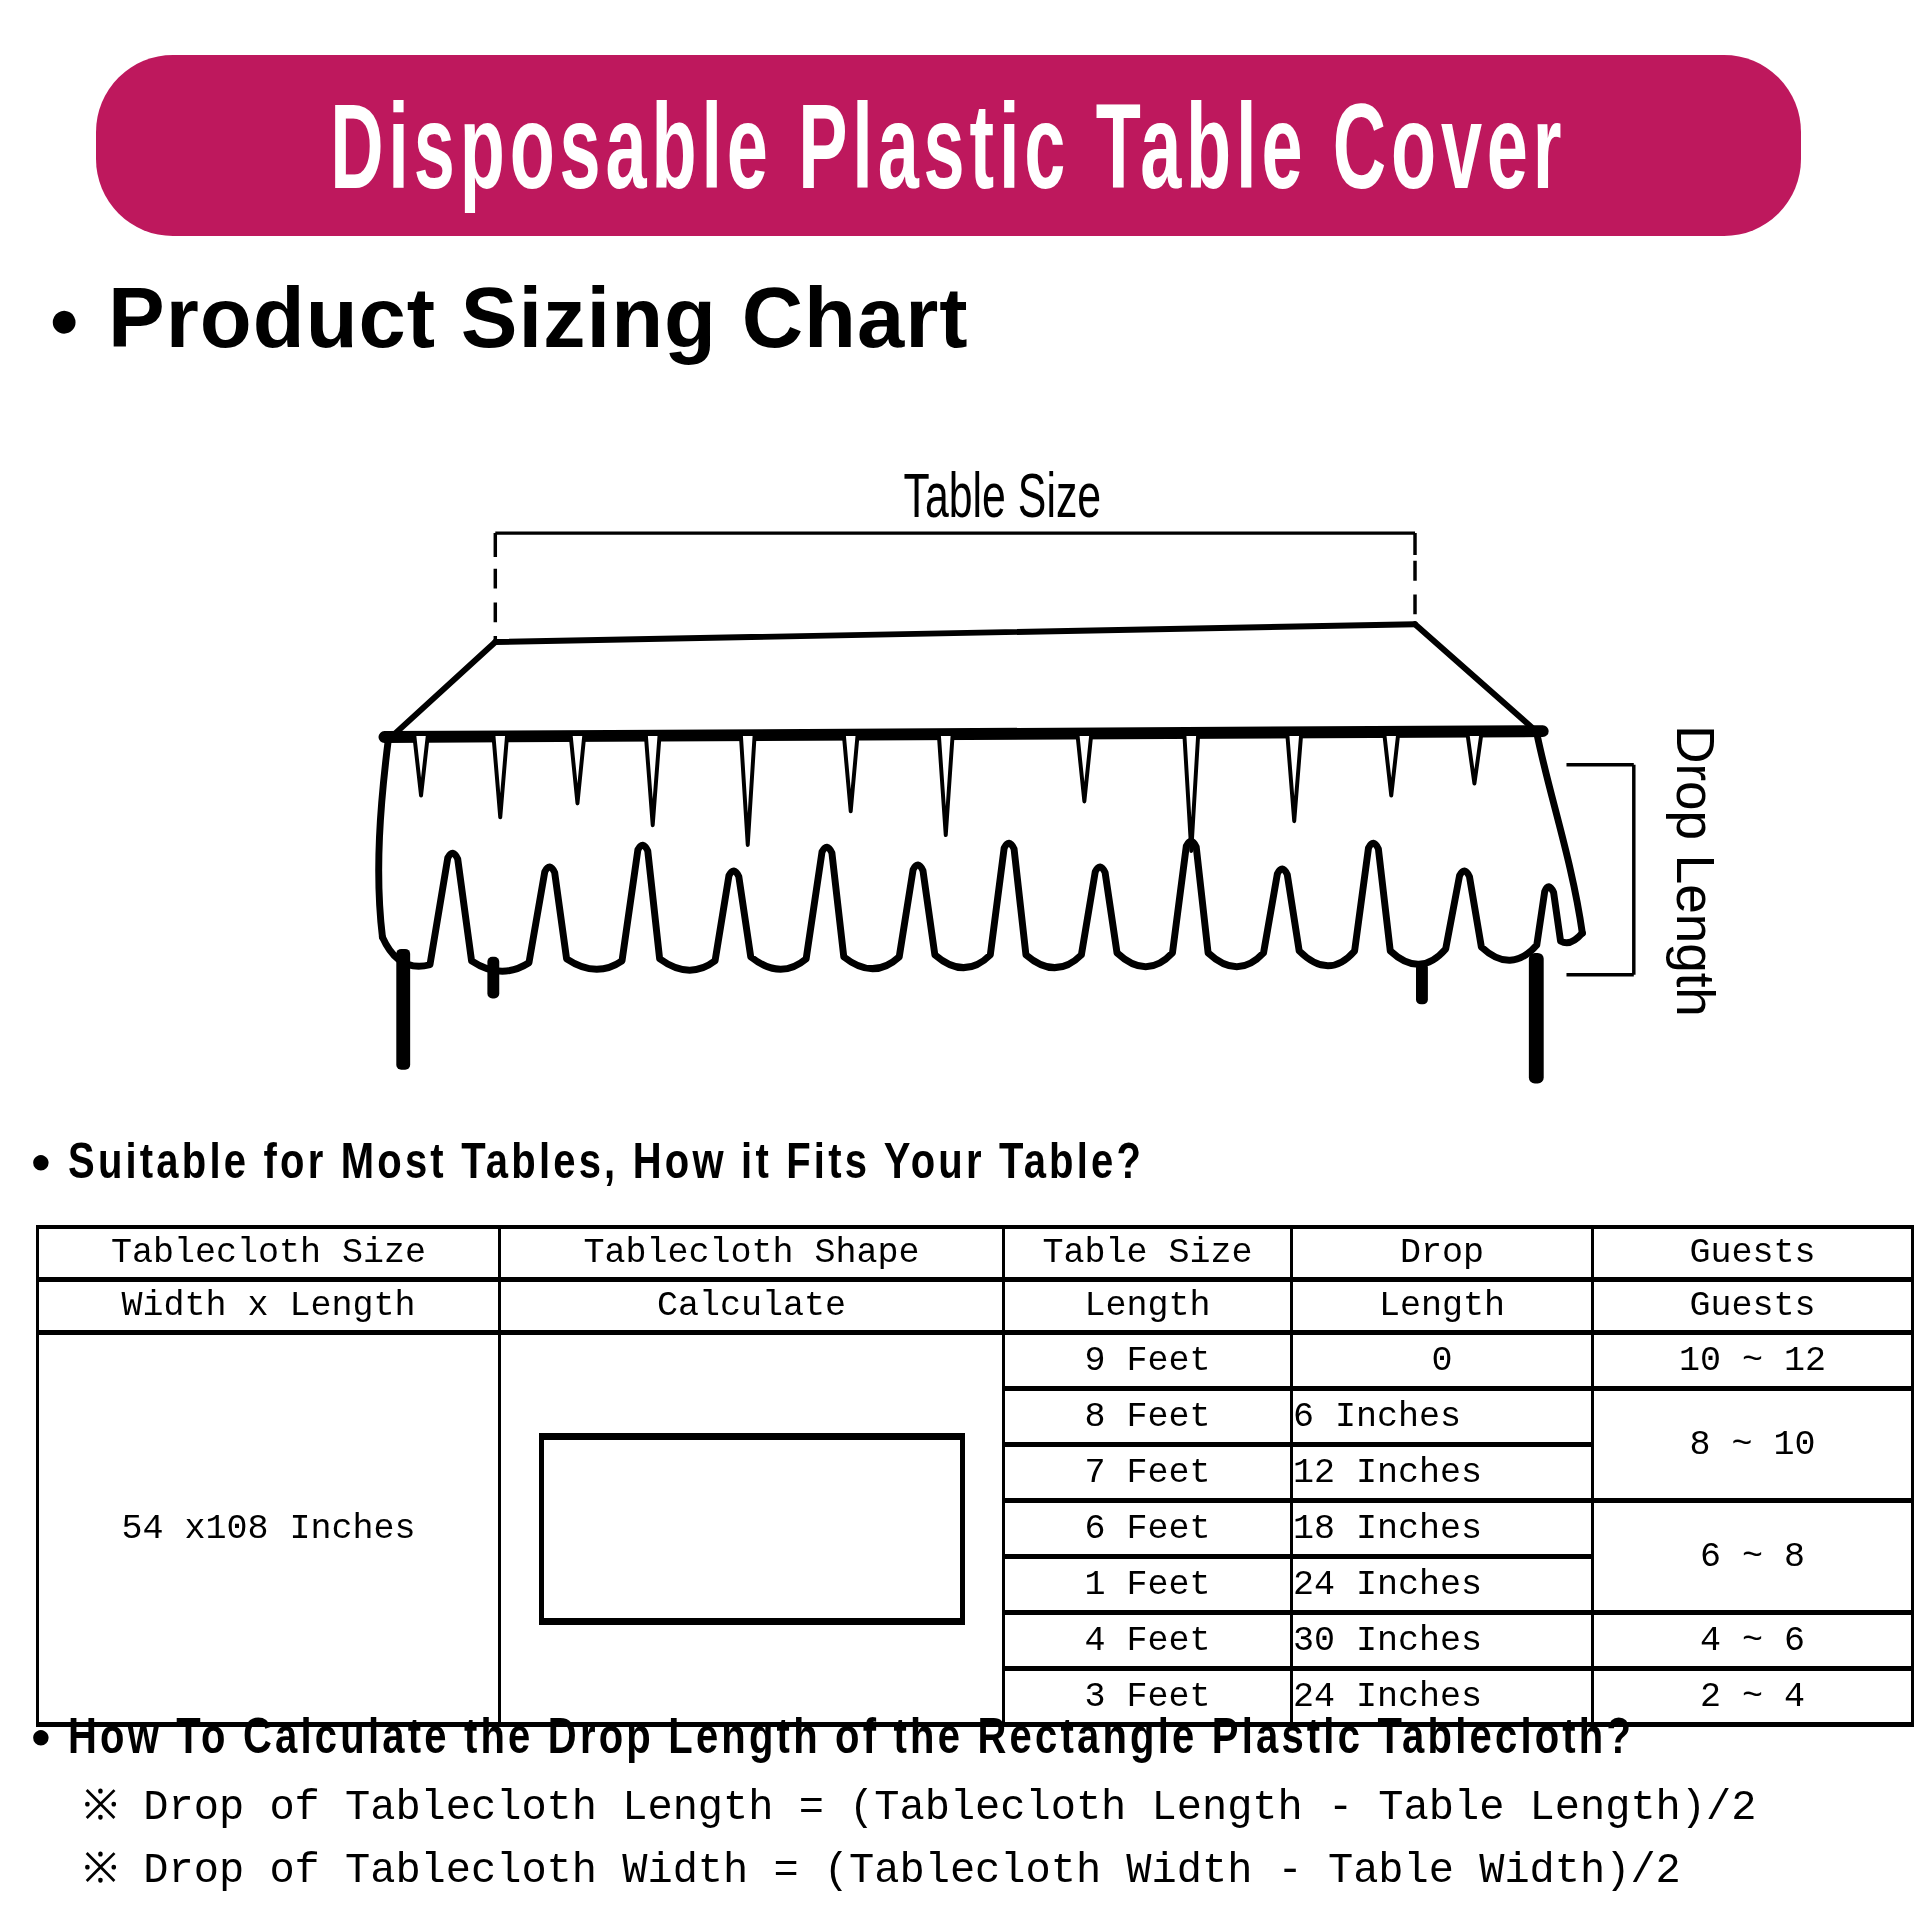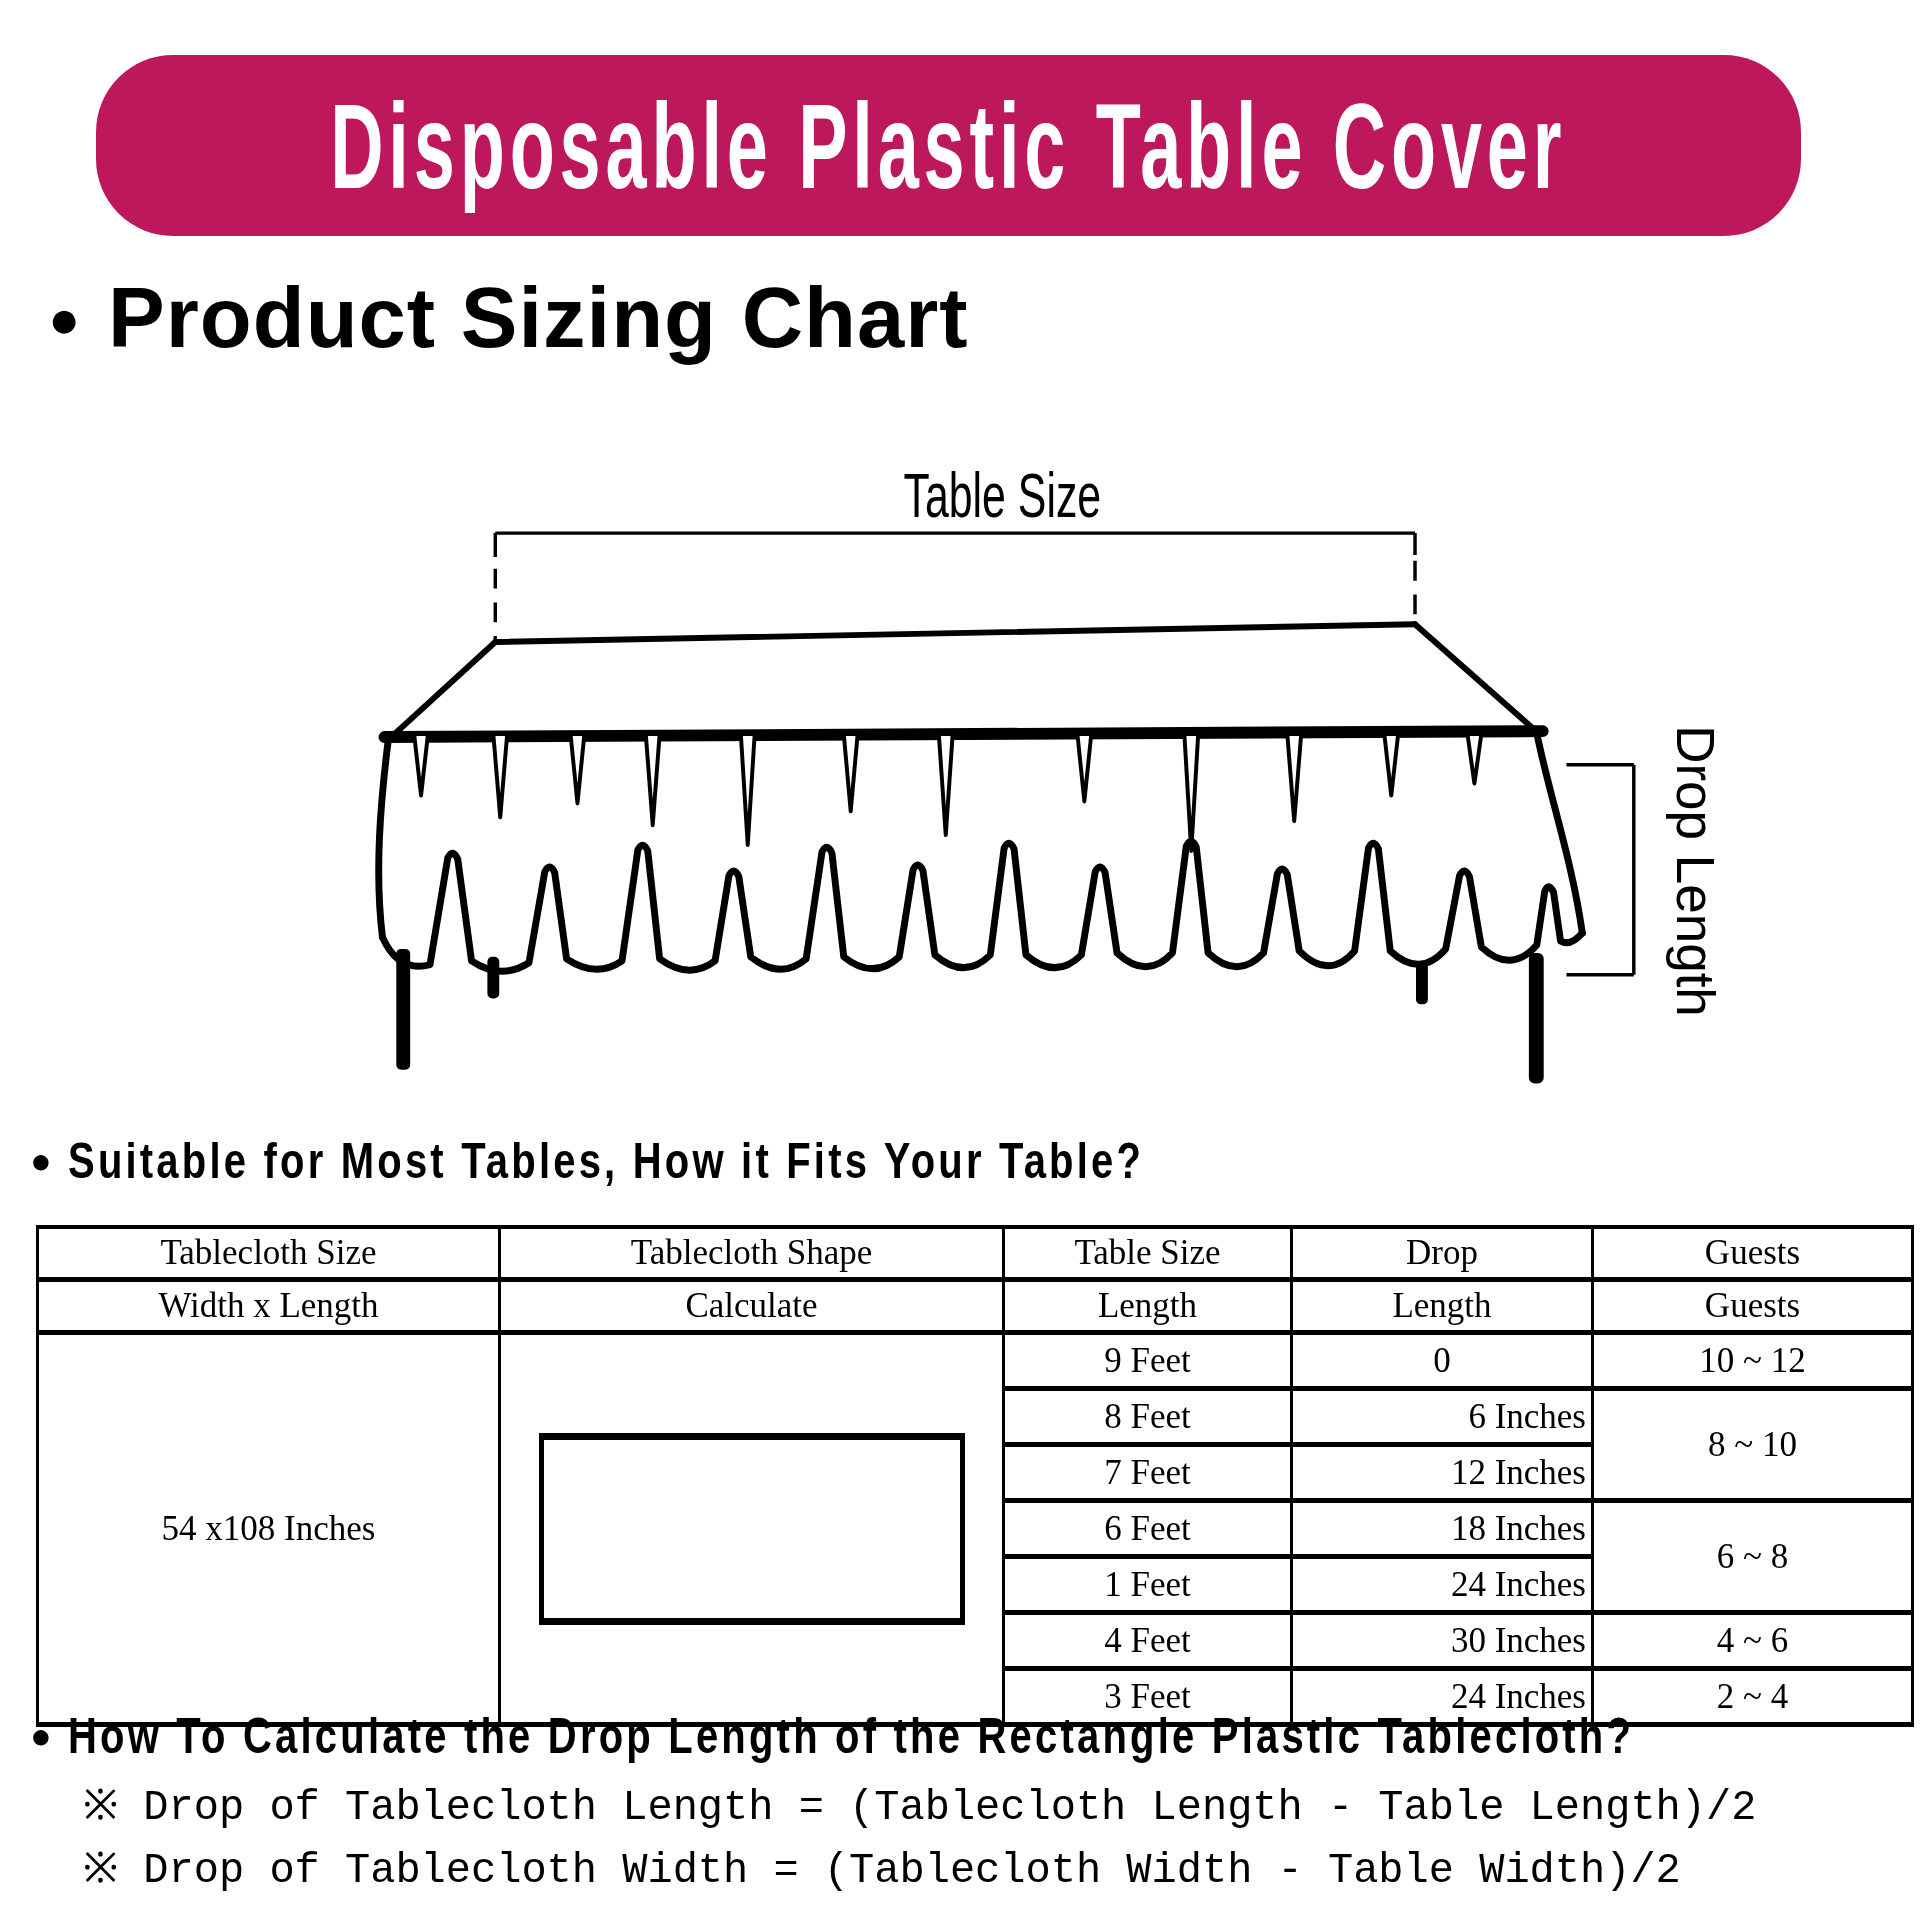--- a/index.html
+++ b/index.html
@@ -32,29 +32,29 @@
   .table-size-label{position:absolute;left:857px;top:459px;width:208px;
                     text-align:center;font-size:63px;white-space:nowrap;}
   .table-size-label span{display:inline-block;transform:scaleX(0.68);transform-origin:center;}
   .diagram-svg{position:absolute;left:327px;top:426px;width:1386px;height:733px;}
   .drop-length-label{position:absolute;left:1695px;top:871px;font-size:53px;white-space:nowrap;
                      transform:translate(-50%,-50%) rotate(90deg);}
 
   
   .size-table{position:absolute;left:36px;top:1225px;width:1875px;
               border-collapse:separate;border-spacing:0;table-layout:fixed;
-              font-family:Liberation Serif, serif;
+              font-family:Liberation Mono, monospace;
               font-size:35px;}
   .size-table{border-left:3px solid #000;border-top:4px solid #000;}
   .size-table td{border-right:3px solid #000;border-bottom:5px solid #000;
                  text-align:center;vertical-align:middle;overflow:hidden;
                  padding:0;}
   .size-table tr.hdr td{height:48px;}
   .size-table tr.body td{height:51px;}
-  .size-table td.r{text-align:right;padding-right:5px;}
+  .size-table td.r{text-align:left;padding-right:5px;}
   .rect-icon{width:416px;height:178px;margin:0 auto;background:#fff;
              border:5px solid #000;border-top-width:7px;border-bottom-width:7px;}
 
   
   .formula{position:absolute;left:83px;font-family:Liberation Mono, monospace;
            font-size:42px;white-space:nowrap;}
   .formula.f1{top:1774px;}
   .formula.f2{top:1837px;text-align:right;}
 </style>
 </head>

